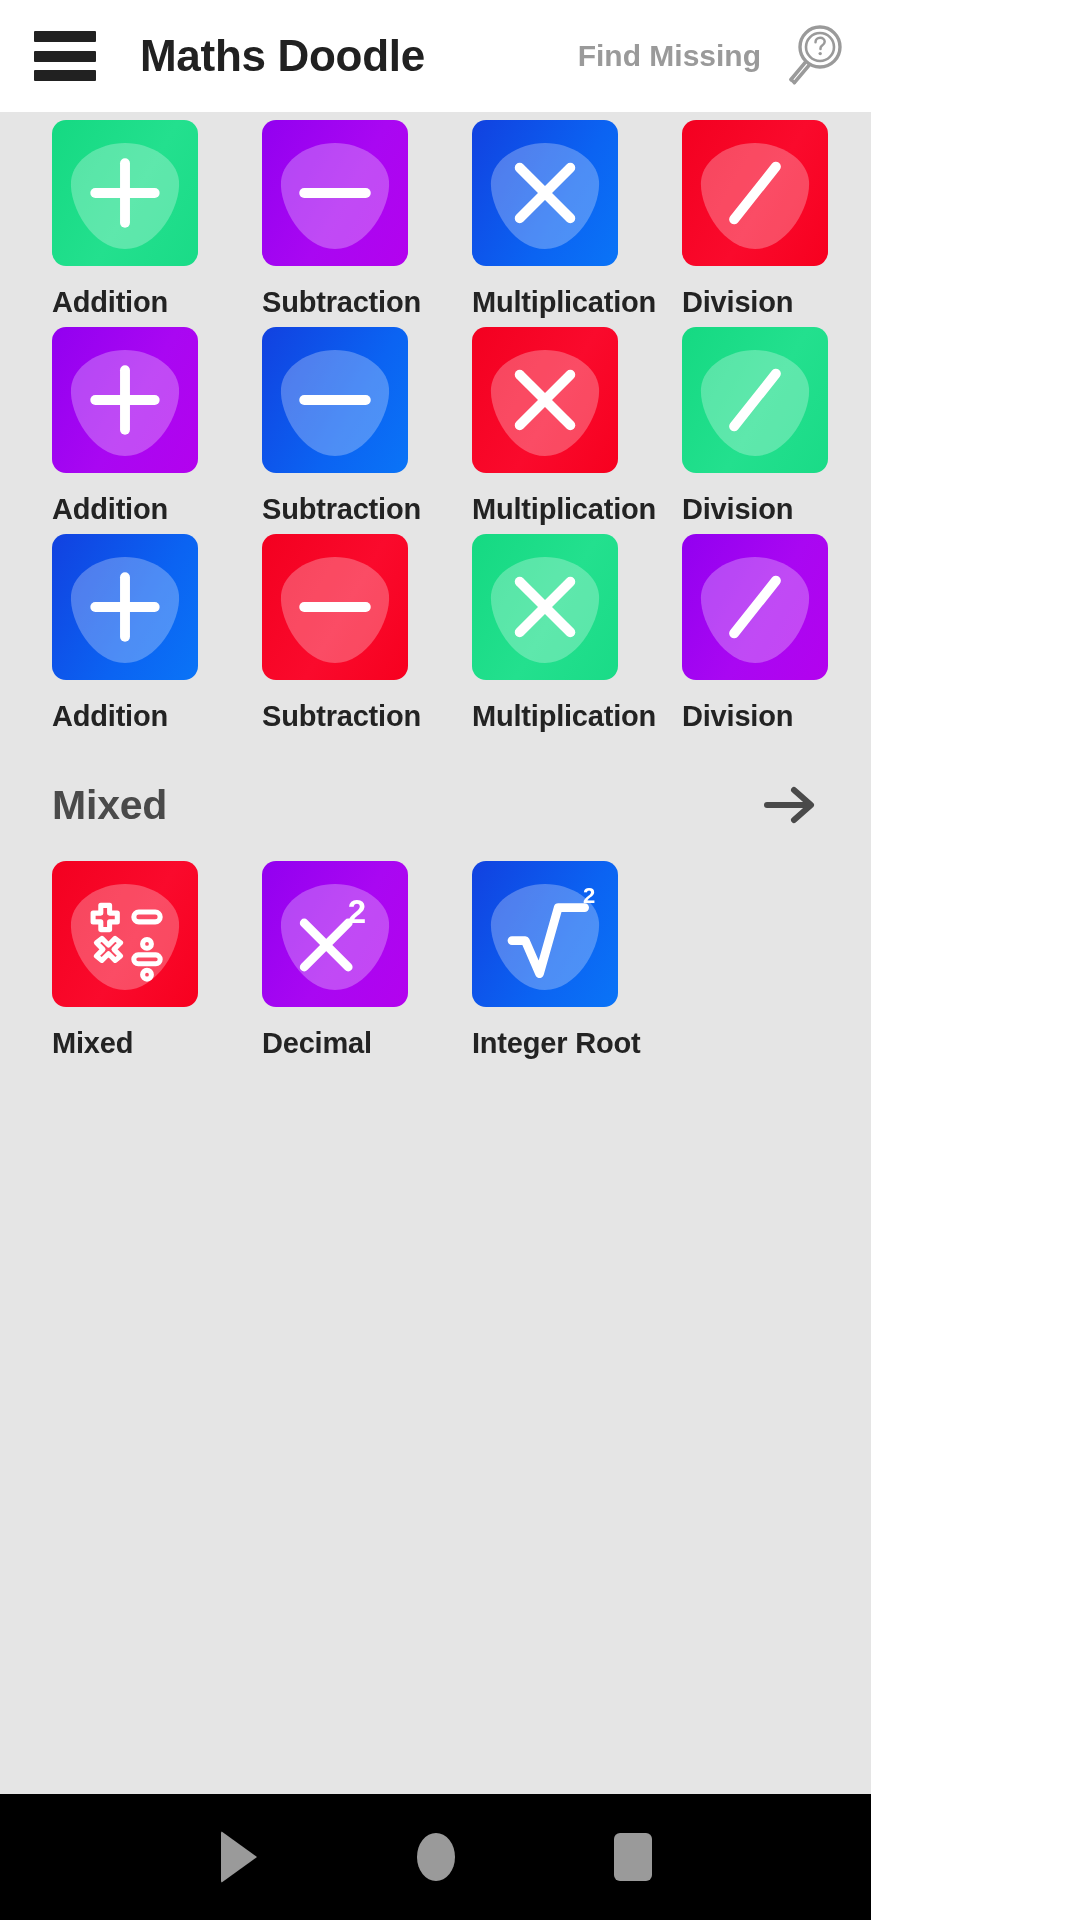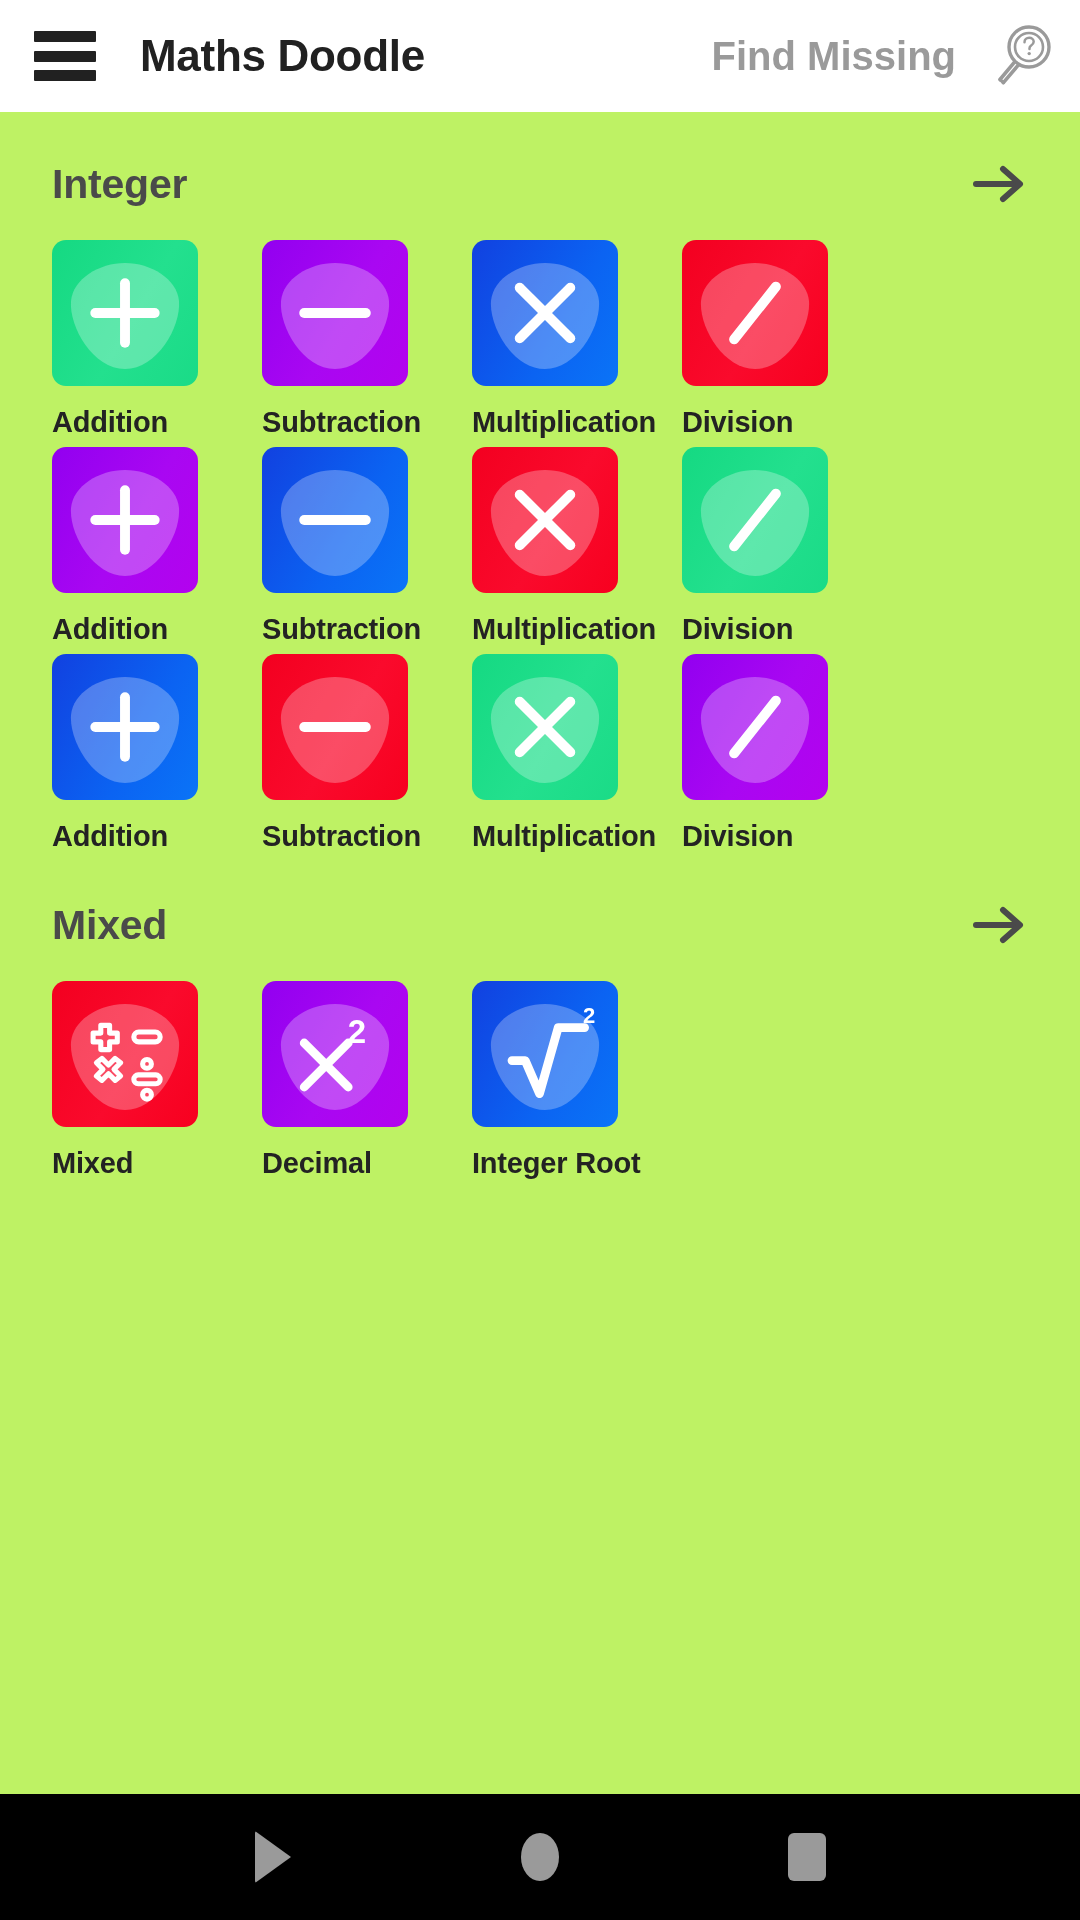--- a/index.html
+++ b/index.html
@@ -5,22 +5,22 @@
 <style>
   * { margin:0; padding:0; box-sizing:border-box; }
   html, body {
     width:1080px; height:1920px;
     background:#ffffff;
     font-family:"Liberation Sans", sans-serif;
     overflow:hidden;
   }
   #screen {
     position:relative;
-    width:1080px; height:1920px;
-    background:#bef264;
+    width:871px; height:1920px;
+    background:#e5e5e5;
     display:flex; flex-direction:column;
   }
 
   
   .appbar {
     height:112px;
     flex:0 0 112px;
     display:flex; align-items:center;
     padding:0 26px 0 34px;
     background:#ffffff;
@@ -32,22 +32,22 @@
     flex:0 0 auto;
   }
   .hamburger span { display:block; width:62px; height:11px; background:#212121; border-radius:1px; }
   .app-title {
     font-size:44px; font-weight:bold; color:#212121;
     margin-left:44px; letter-spacing:-0.3px;
     white-space:nowrap;
   }
   .appbar-spacer { flex:1 1 auto; }
   .find-missing-label {
-    font-size:40px; color:#9a9a9a; font-weight:bold;
-    margin-right:32px; white-space:nowrap;
+    font-size:30px; color:#9a9a9a; font-weight:bold;
+    margin-right:18px; white-space:nowrap;
   }
   .find-missing-icon { width:66px; height:66px; flex:0 0 auto; cursor:pointer; }
 
   
   .content {
     flex:1 1 auto;
     padding:0 0 10px 0;
     overflow:hidden;
   }
   .section { padding:0 52px; }
@@ -139,28 +139,20 @@
       <path d="M36.5 19.2c0-2.6 2.1-4.4 4.7-4.4 2.5 0 4.5 1.6 4.5 3.9 0 2.1-1.3 3-2.8 4-1 .7-1.4 1.4-1.4 2.5v.8" fill="none" stroke="#9a9a9a" stroke-width="2.5" stroke-linecap="round"></path>
       <circle cx="41.2" cy="30.6" r="1.7" fill="#9a9a9a"></circle>
       <path d="M26.5 39.2 L12 56.5" fill="none" stroke="#9a9a9a" stroke-width="3.6" stroke-linecap="round"></path>
       <path d="M30.0 42.4 L15.4 59.6" fill="none" stroke="#9a9a9a" stroke-width="3.6" stroke-linecap="round"></path>
       <path d="M12 56.5 L15.4 59.6" fill="none" stroke="#9a9a9a" stroke-width="3.2" stroke-linecap="round"></path>
     </svg>
   </div>
 
   <div class="content" id="content">
       <div class="section">
-        <div class="section-head">
-          <div class="section-title">Integer</div>
-          <div class="section-head-spacer"></div>
-          <svg class="section-arrow" viewBox="0 0 56 46">
-            <path d="M4 23 H46" stroke="#4a4a4a" stroke-width="6" stroke-linecap="round" fill="none"></path>
-            <path d="M31 8 L48 23 L31 38" stroke="#4a4a4a" stroke-width="6" stroke-linecap="round" stroke-linejoin="round" fill="none"></path>
-          </svg>
-        </div>
         <div class="tile-row">
           <div class="tile-cell">
             <div class="tile c-green">
               <svg class="blob" viewBox="0 0 120 118">
                 <path d="M60 6 C86 6 112 22 114 44 C116 70 92 112 60 112 C28 112 4 70 6 44 C8 22 34 6 60 6 Z" fill="rgba(255,255,255,0.27)"></path>
               </svg>
               <div class="glyph">
                 <svg viewBox="0 0 100 100" width="110" height="110">
                   <path d="M50 23 V77" stroke="#ffffff" stroke-linecap="round" fill="none" stroke-width="9"></path>
                   <path d="M23 50 H77" stroke="#ffffff" stroke-linecap="round" fill="none" stroke-width="9"></path>

